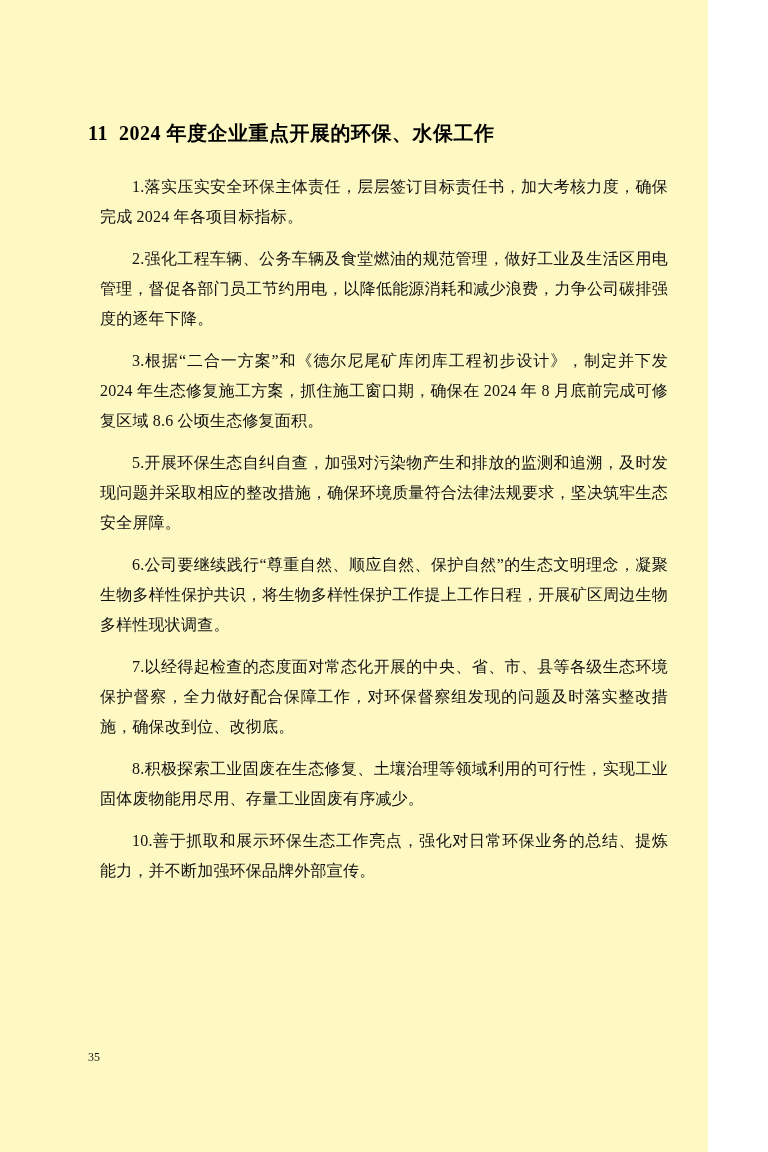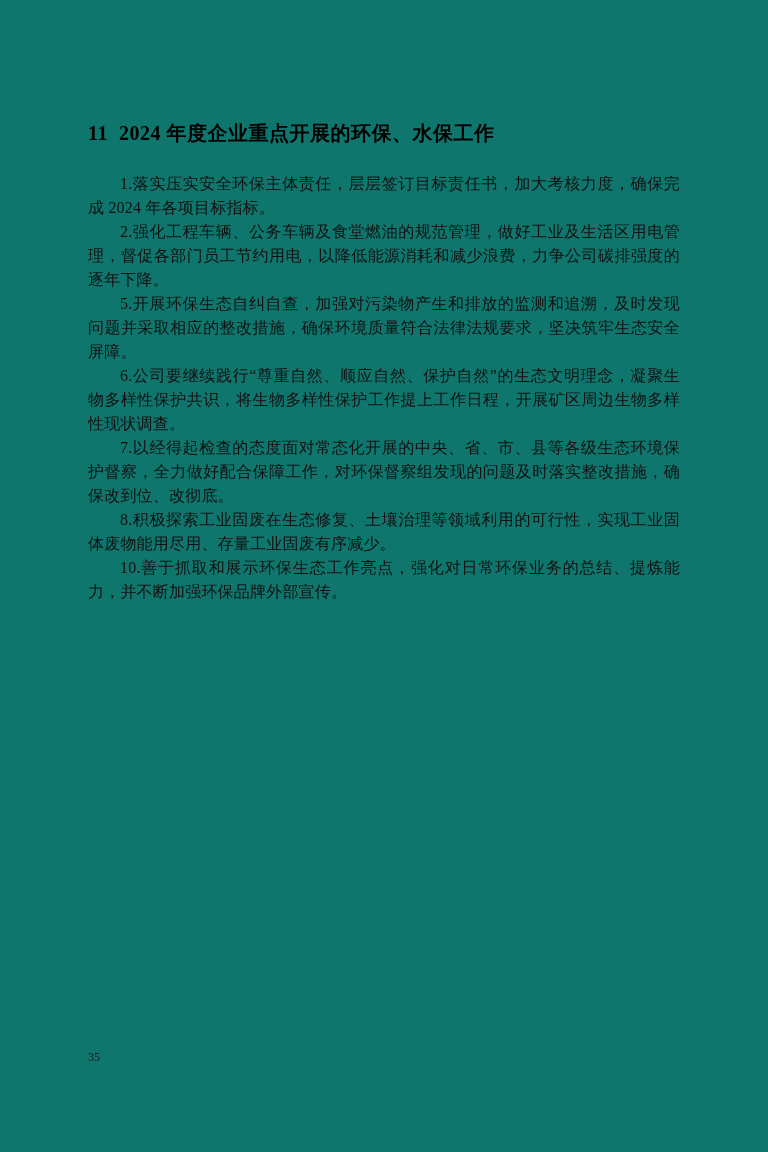--- a/index.html
+++ b/index.html
@@ -2,46 +2,46 @@
 <html lang="zh"><head>
 <meta charset="utf-8">
 <style>
   html, body {
     margin: 0;
     padding: 0;
     background: #ffffff;
   }
   .page {
     position: relative;
-    width: 768px;
+    width: 708px;
     height: 1152px;
-    background: #0f766e;
+    background: #fef9c3;
     font-family: "Liberation Serif", "DejaVu Serif", serif;
     color: #111111;
     overflow: hidden;
   }
   .content {
     position: absolute;
     left: 88px;
     top: 118px;
     width: 592px;
   }
   .heading {
     margin: 0 0 24px 0;
     font-size: 20px;
     font-weight: bold;
     line-height: 30px;
     color: #000000;
     white-space: pre-wrap;
     letter-spacing: 0.5px;
   }
   .body-text p {
-    margin: 0;
+    margin: 12px;
     font-size: 16px;
-    line-height: 24px;
+    line-height: 30px;
     text-align: justify;
     text-indent: 2em;
     letter-spacing: 0.2px;
   }
   .page-number {
     position: absolute;
     left: 88px;
     width: 592px;
     top: 1050px;
     font-size: 12px;
@@ -50,20 +50,21 @@
 </style>
 </head>
 <body>
 
 <div class="page">
   <div class="content">
     <h1 class="heading">11  2024 年度企业重点开展的环保、水保工作</h1>
     <div class="body-text">
       <p>1.落实压实安全环保主体责任，层层签订目标责任书，加大考核力度，确保完成 2024 年各项目标指标。</p>
       <p>2.强化工程车辆、公务车辆及食堂燃油的规范管理，做好工业及生活区用电管理，督促各部门员工节约用电，以降低能源消耗和减少浪费，力争公司碳排强度的逐年下降。</p>
+      <p>3.根据“二合一方案”和《德尔尼尾矿库闭库工程初步设计》，制定并下发 2024 年生态修复施工方案，抓住施工窗口期，确保在 2024 年 8 月底前完成可修复区域 8.6 公顷生态修复面积。</p>
       <p>5.开展环保生态自纠自查，加强对污染物产生和排放的监测和追溯，及时发现问题并采取相应的整改措施，确保环境质量符合法律法规要求，坚决筑牢生态安全屏障。</p>
       <p>6.公司要继续践行“尊重自然、顺应自然、保护自然”的生态文明理念，凝聚生物多样性保护共识，将生物多样性保护工作提上工作日程，开展矿区周边生物多样性现状调查。</p>
       <p>7.以经得起检查的态度面对常态化开展的中央、省、市、县等各级生态环境保护督察，全力做好配合保障工作，对环保督察组发现的问题及时落实整改措施，确保改到位、改彻底。</p>
       <p>8.积极探索工业固废在生态修复、土壤治理等领域利用的可行性，实现工业固体废物能用尽用、存量工业固废有序减少。</p>
       <p>10.善于抓取和展示环保生态工作亮点，强化对日常环保业务的总结、提炼能力，并不断加强环保品牌外部宣传。</p>
     </div>
   </div>
   <div class="page-number">35</div>
 </div>
 

